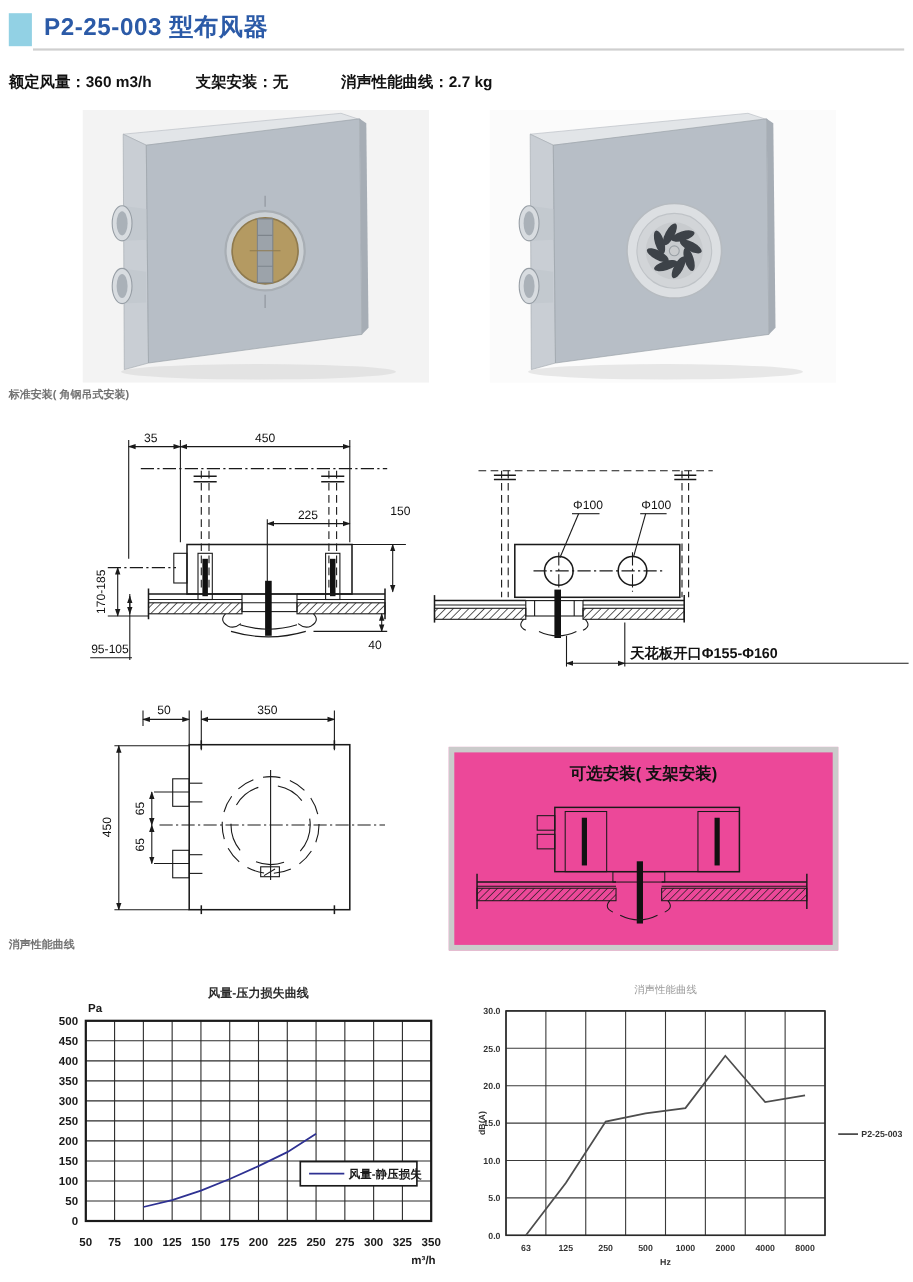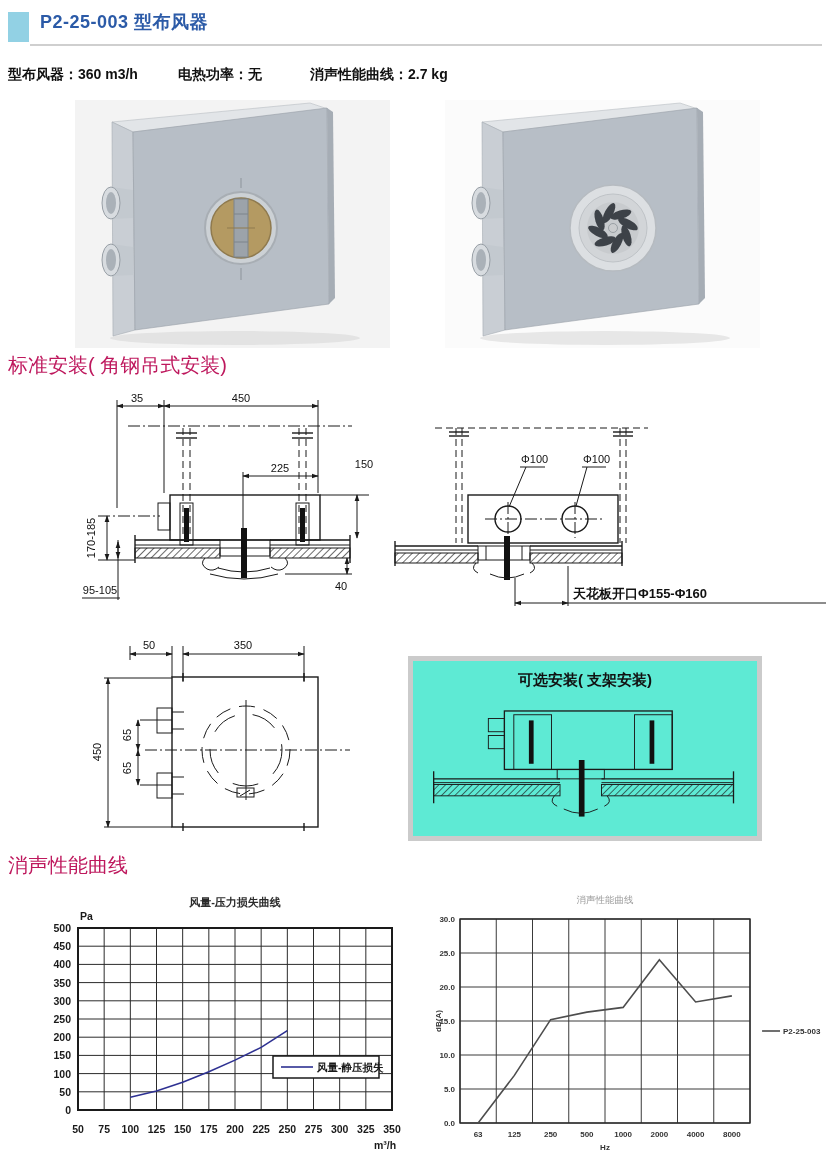--- a/index.html
+++ b/index.html
@@ -1,31 +1,31 @@
 <!DOCTYPE html>
 <html><head>
 <meta charset="utf-8">
 <style>
   html,body{margin:0;padding:0;background:#fff;}
   body{width:830px;height:1165px;position:relative;font-family:"Liberation Sans",sans-serif;color:#111;}
   .abs{position:absolute;}
   
   .accent-square{left:8px;top:12px;width:21px;height:30px;background:#92d1e4;}
-  .page-title{left:40px;top:10px;font-size:18px;font-weight:bold;color:#2b5aa7;letter-spacing:.5px;}
+  .page-title{left:40px;top:10px;font-size:22px;font-weight:bold;color:#2b5aa7;letter-spacing:.5px;}
   .title-rule{left:30px;top:44px;width:792px;height:2px;background:#cfcfcf;}
   
   .spec-row{left:8px;top:66px;width:814px;font-size:14px;font-weight:bold;}
   .spec{position:absolute;top:0;white-space:nowrap;}
   .spec:nth-child(1){left:0;}
   .spec:nth-child(2){left:170px;}
   .spec:nth-child(3){left:302px;}
   
-  .sec-head{font-size:20px;font-weight:normal;color:#be185d;}
+  .sec-head{font-size:10px;font-weight:bold;color:#737373;}
   
-  .opt-box{left:408px;top:656px;width:344px;height:175px;border:5px solid #cbcbcb;background:#5eead4;}
+  .opt-box{left:408px;top:679px;width:344px;height:175px;border:5px solid #cbcbcb;background:#ec4899;}
   .opt-title{width:100%;text-align:center;margin-top:10px;font-size:15px;font-weight:bold;}
   
   .dl{stroke:#1a1a1a;stroke-width:1;fill:none;}
   .dl2{stroke:#1a1a1a;stroke-width:1.4;fill:none;}
   .dim{marker-start:url(#ah);marker-end:url(#ah);}
   .dash{stroke-dasharray:7 4;}
   .dashdot{stroke-dasharray:12 3 2 3;}
   .cadtxt{font:11px "Liberation Sans",sans-serif;fill:#111;}
   .cadtxtB{font:bold 13px "Liberation Sans",sans-serif;fill:#111;}
   .tick1{font:bold 10.5px "Liberation Sans",sans-serif;fill:#1a1a1a;}
@@ -45,22 +45,22 @@
       <line x1="0" y1="0" x2="0" y2="5" stroke="#1a1a1a" stroke-width="1.3"></line>
     </pattern>
   </defs>
 </svg>
 
 <div class="abs accent-square"></div>
 <div class="abs page-title">P2-25-003 型布风器</div>
 <div class="abs title-rule"></div>
 
 <div class="abs spec-row">
-  <span class="spec"><span>型布风器：</span><span>360 m3/h</span></span>
-  <span class="spec"><span>电热功率：</span><span>无</span></span>
+  <span class="spec"><span>额定风量：</span><span>360 m3/h</span></span>
+  <span class="spec"><span>支架安装：</span><span>无</span></span>
   <span class="spec"><span>消声性能曲线：</span><span>2.7 kg</span></span>
 </div>
 
 <svg class="abs" style="left:75px;top:100px" width="315" height="248" viewBox="0 0 315 248">
   <rect x="0" y="0" width="315" height="248" fill="#f3f3f3"></rect>
   <ellipse cx="160" cy="238" rx="125" ry="7" fill="#e3e3e3"></ellipse>
   <polygon points="37,22 235,3 253,9 58,32" fill="#e2e5e8" stroke="#b9bec3" stroke-width="0.6"></polygon>
   <polygon points="37,22 58,32 60,230 38,236" fill="#c9ced4" stroke="#a5abb1" stroke-width="0.6"></polygon>
   <polygon points="58,32 252,8 254,204 60,230" fill="#b7bec6" stroke="#99a0a7" stroke-width="0.6"></polygon>
   <polygon points="252,8 258,12 260,198 254,204" fill="#a6adb5"></polygon>

